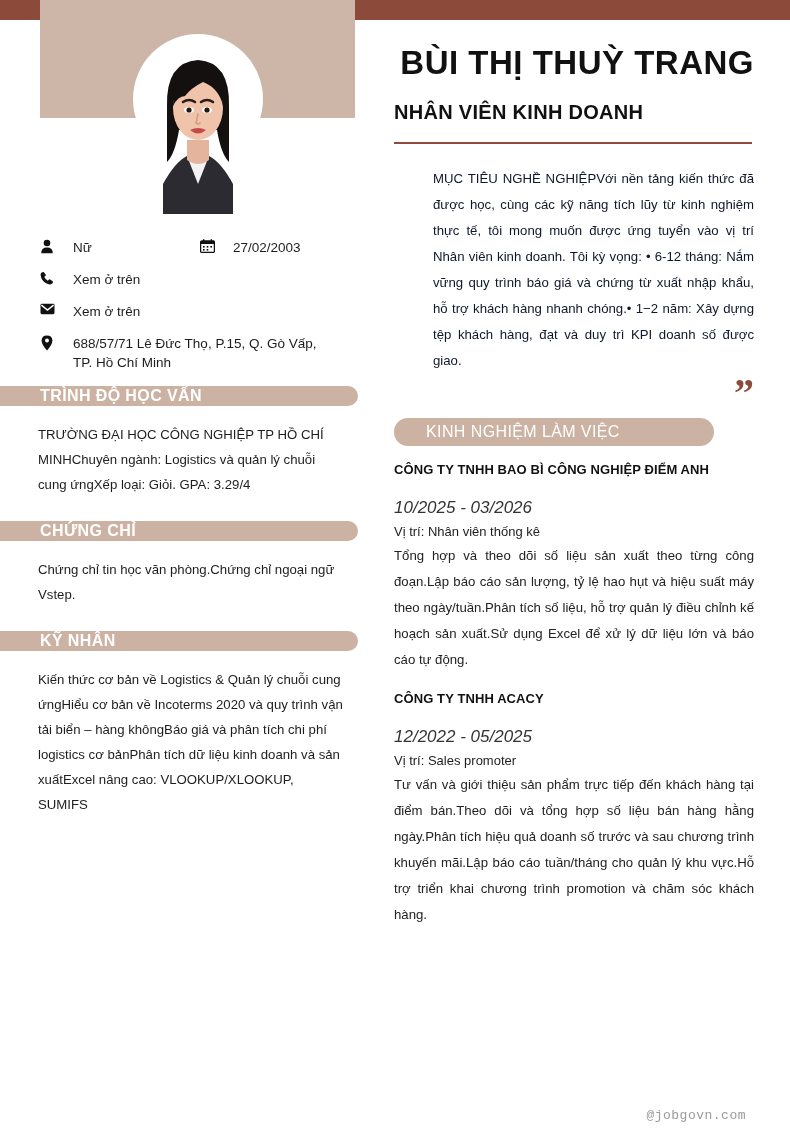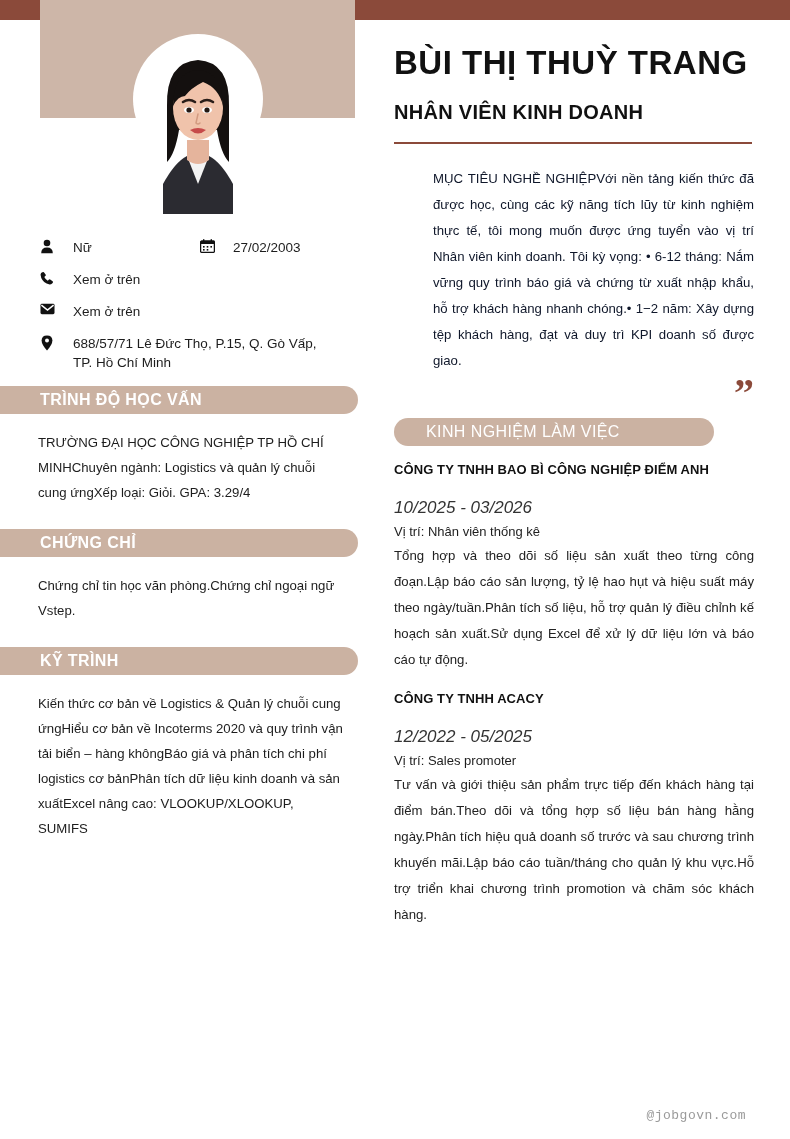--- a/index.html
+++ b/index.html
@@ -83,21 +83,21 @@
   .c-txt {
     font-size: 13.5px;
     line-height: 19px;
     color: #1d1d1d;
   }
 
   
   .pill {
     position: relative;
     width: 358px;
-    height: 28px;
+    height: 20px;
     background: #cbb2a2;
     border-radius: 0 20px 20px 0;
     display: flex;
     align-items: center;
     margin: 0 0 0 0;
   }
   .pill span {
     color: #ffffff;
     font-size: 16px;
     font-weight: bold;
@@ -120,20 +120,21 @@
     left: 394px; top: 40px;
     width: 360px;
   }
   .name {
     font-size: 33px;
     font-weight: bold;
     line-height: 45px;
     letter-spacing: .5px;
     color: #111;
     margin: 0;
+    text-align: right;
   }
   .role {
     font-size: 20px;
     font-weight: bold;
     letter-spacing: .3px;
     color: #111;
     margin: 16px 0 0 0;
   }
   .divider {
     width: 358px;
@@ -332,21 +333,21 @@
 
     <div class="sec" style="margin-top:24px;">
       <div class="pill">
         <span>CHỨNG CHỈ</span>
       </div>
       <div class="sec-body">Chứng chỉ tin học văn phòng.Chứng chỉ ngoại ngữ Vstep.</div>
     </div>
 
     <div class="sec" style="margin-top:24px;">
       <div class="pill">
-        <span>KỸ TRÌNH</span>
+        <span>KỸ NHÂN</span>
       </div>
       <div class="sec-body">Kiến thức cơ bản về Logistics &amp; Quản lý chuỗi cung ứngHiểu cơ bản về Incoterms 2020 và quy trình vận tải biển – hàng khôngBáo giá và phân tích chi phí logistics cơ bảnPhân tích dữ liệu kinh doanh và sản xuấtExcel nâng cao: VLOOKUP/XLOOKUP, SUMIFS</div>
     </div>
 
 
   </div>
 
   <div class="right-col">
 
     <h1 class="name">BÙI THỊ THUỲ TRANG</h1>

